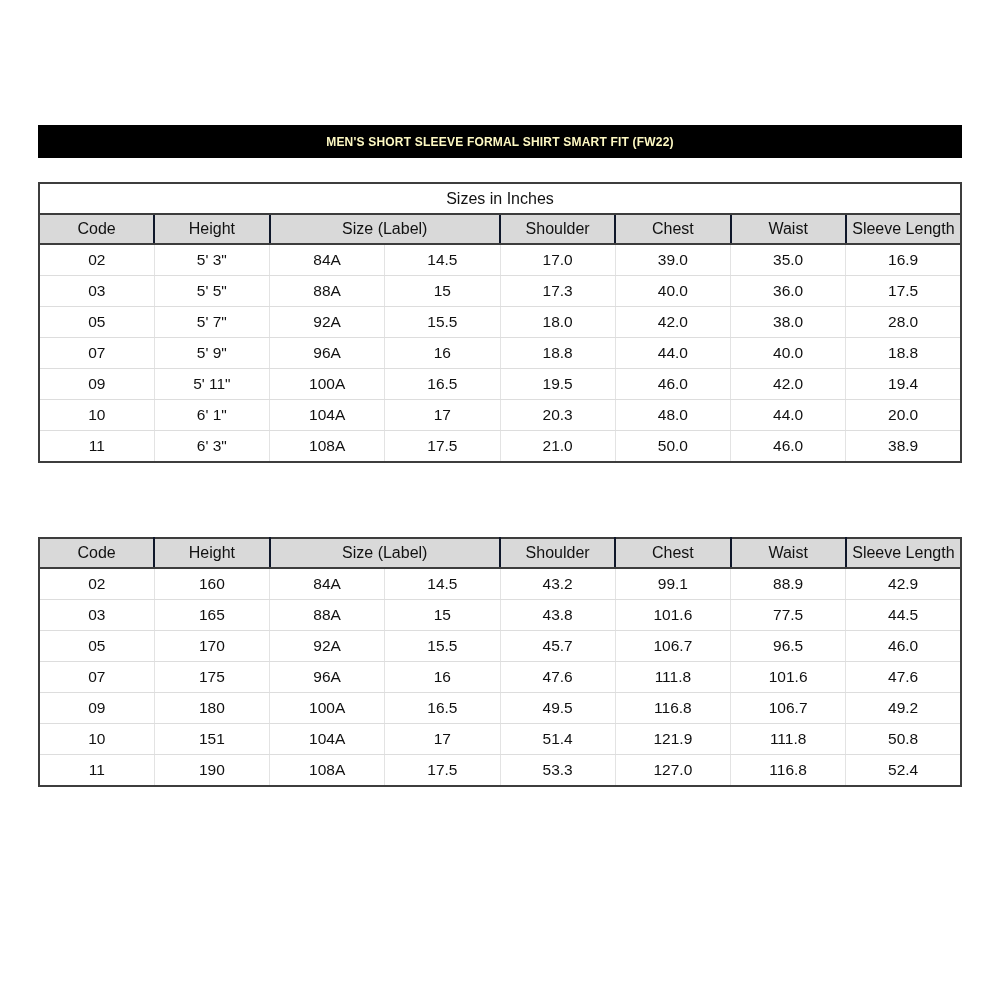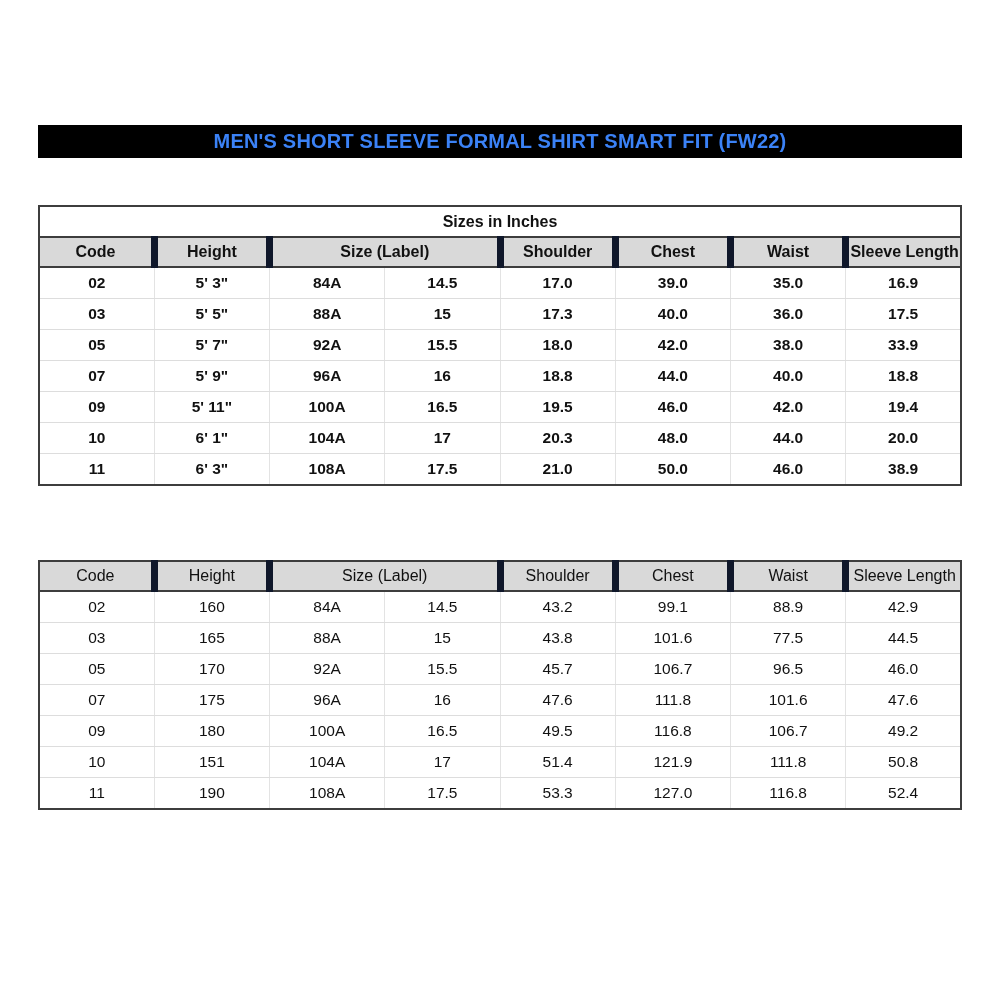--- a/index.html
+++ b/index.html
@@ -20,55 +20,55 @@
   .content {
     position: absolute;
     left: 38px;
     top: 125px;
     width: 924px;
   }
   .title-bar {
     width: 924px;
     height: 33px;
     background: #000000;
-    color: #3b82f6;
+    color: #fef9c3;
     display: flex;
     align-items: center;
     justify-content: center;
     font-weight: bold;
-    font-size: 20px;
+    font-size: 12px;
     letter-spacing: 0.2px;
   }
   table.size-table {
     width: 924px;
     border-collapse: collapse;
     table-layout: fixed;
     border: 2px solid #3d3d3d;
     font-size: 15.5px;
   }
-  #table-inches { margin-top: 47px; font-weight: bold; }
+  #table-inches { margin-top: 24px; }
   #table-cm     { margin-top: 74px; }
   td {
     text-align: center;
     vertical-align: middle;
     padding: 0;
     overflow: hidden;
     white-space: nowrap;
   }
   .title-row td {
     height: 29px;
     background: #ffffff;
     border-bottom: 2px solid #3d3d3d;
     font-size: 16px;
   }
   .head-row td {
     height: 28px;
     background: #d9d9d9;
     border-bottom: 2px solid #3d3d3d;
-    border-left: 7px solid #0f172a;
+    border-left: 2px solid #0f172a;
     font-size: 16px;
   }
   .head-row td:first-child { border-left: none; }
   .data-row td {
     height: 30px;
     background: #ffffff;
     border-bottom: 1px solid #dddddd;
     border-left: 1px solid #e3e3e3;
   }
   .data-row td:first-child { border-left: none; }
@@ -117,21 +117,21 @@
             <td>17.5</td>
           </tr>
           <tr class="data-row">
             <td>05</td>
             <td>5' 7"</td>
             <td>92A</td>
             <td>15.5</td>
             <td>18.0</td>
             <td>42.0</td>
             <td>38.0</td>
-            <td>33.9</td>
+            <td>28.0</td>
           </tr>
           <tr class="data-row">
             <td>07</td>
             <td>5' 9"</td>
             <td>96A</td>
             <td>16</td>
             <td>18.8</td>
             <td>44.0</td>
             <td>40.0</td>
             <td>18.8</td>

